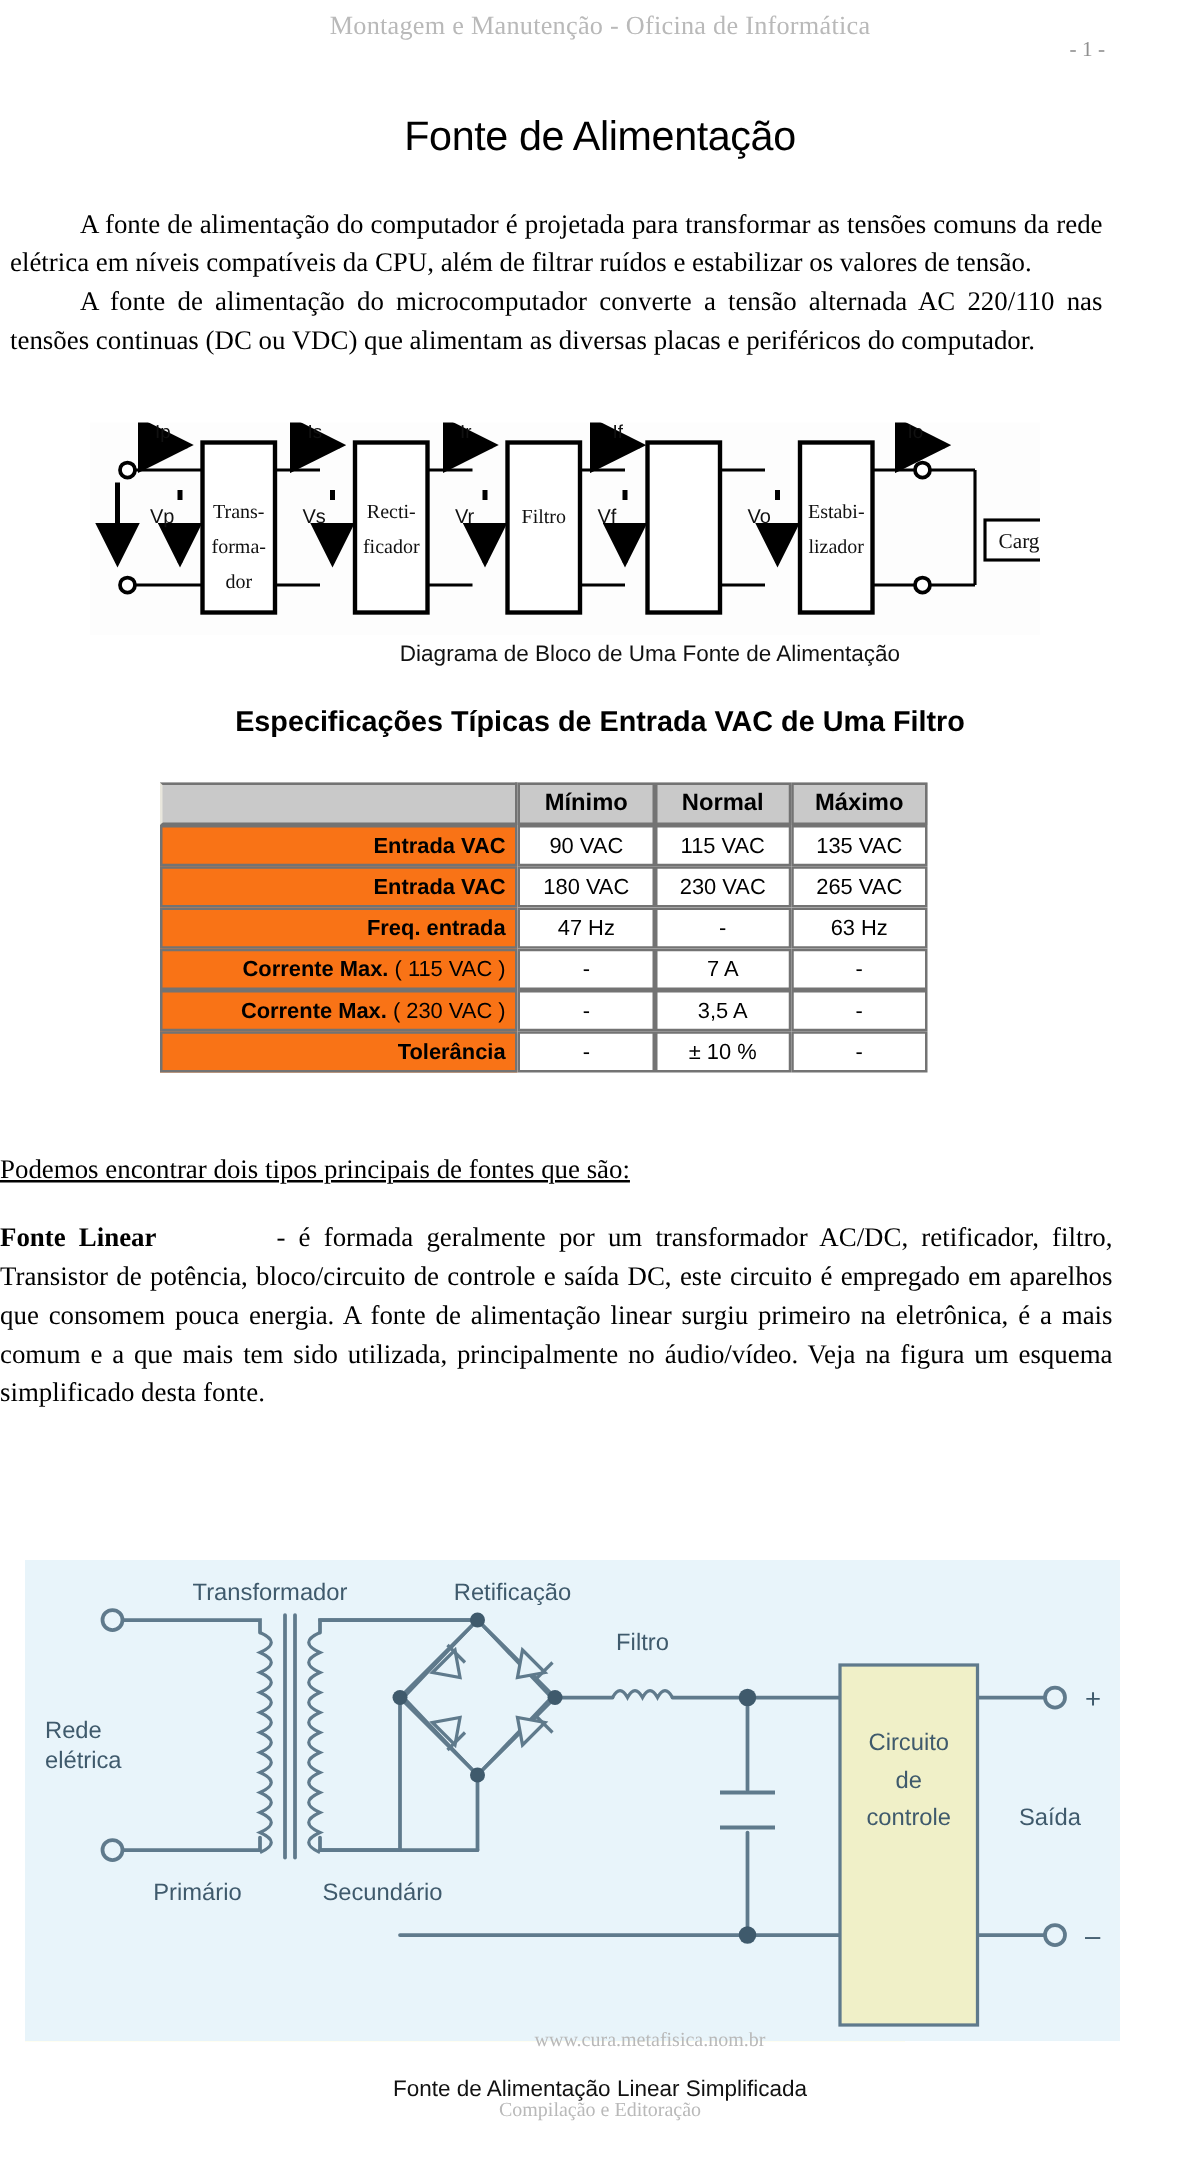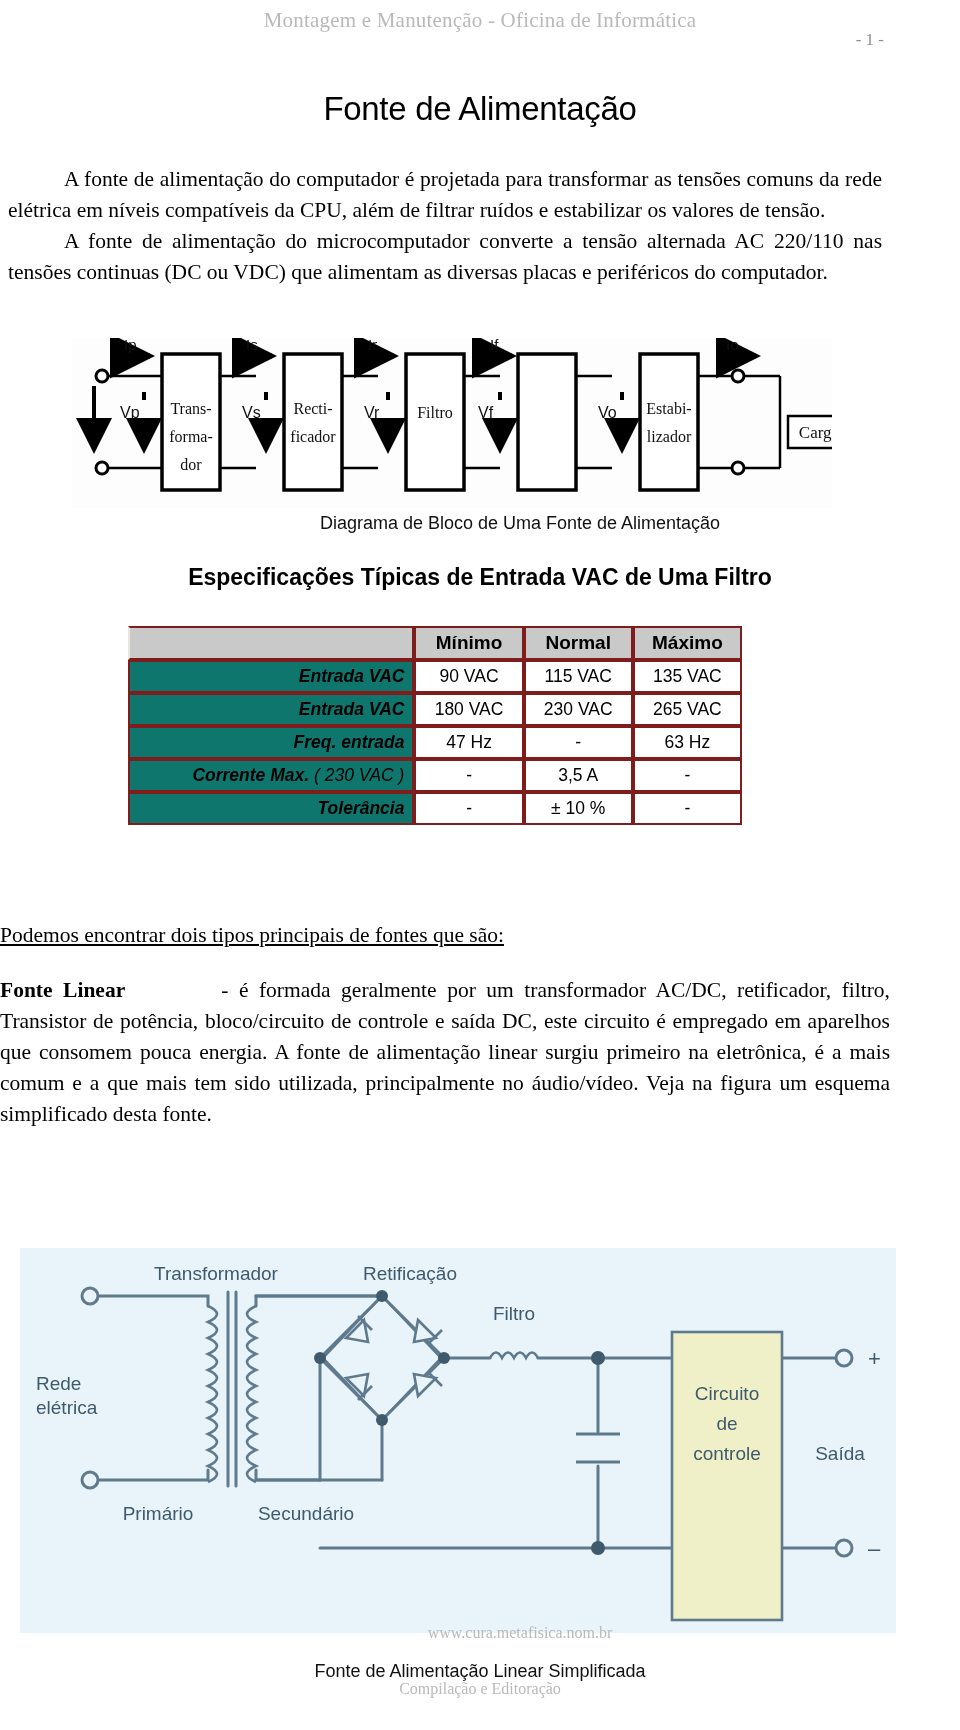--- a/index.html
+++ b/index.html
@@ -112,43 +112,42 @@
   }
   table.spec {
     border-collapse: separate;
     border-spacing: 0;
     width: 614px;
     font-family: "Liberation Sans", sans-serif;
     font-size: 17.5px;
     background: #ffffff;
   }
   table.spec td, table.spec th {
-    border: 2px solid #7f1d1d;
+    border: 2px solid #737373;
     padding: 4px 8px;
     vertical-align: middle;
     height: 25px;
     box-sizing: border-box;
   }
   table.spec thead th {
     background: #c9c9c9;
     font-weight: bold;
     text-align: center;
     font-size: 19px;
     color: #000;
   }
   table.spec thead th.corner {
     background: #c9c9c9;
     border-left: 2px solid #e9e7dd;
   }
   table.spec tbody td.rowlabel {
     text-align: right;
     font-weight: bold;
-    background: #0f766e;
+    background: #f97316;
     white-space: nowrap;
-    font-style: italic;
   }
   table.spec tbody td.rowlabel .sub {
     font-weight: normal;
   }
   table.spec tbody td.val {
     text-align: center;
     background: #ffffff;
     white-space: nowrap;
   }
   .col-label { width: 286px; }
@@ -303,20 +302,26 @@
         <td class="rowlabel"><span>Entrada VAC</span></td>
         <td class="val">180 VAC</td>
         <td class="val">230 VAC</td>
         <td class="val">265 VAC</td>
       </tr>
       <tr>
         <td class="rowlabel"><span>Freq. entrada</span></td>
         <td class="val">47 Hz</td>
         <td class="val">-</td>
         <td class="val">63 Hz</td>
+      </tr>
+      <tr>
+        <td class="rowlabel"><span>Corrente Max.</span> <span class="sub">( 115 VAC )</span></td>
+        <td class="val">-</td>
+        <td class="val">7 A</td>
+        <td class="val">-</td>
       </tr>
       <tr>
         <td class="rowlabel"><span>Corrente Max.</span> <span class="sub">( 230 VAC )</span></td>
         <td class="val">-</td>
         <td class="val">3,5 A</td>
         <td class="val">-</td>
       </tr>
       <tr>
         <td class="rowlabel"><span>Tolerância</span></td>
         <td class="val">-</td>

